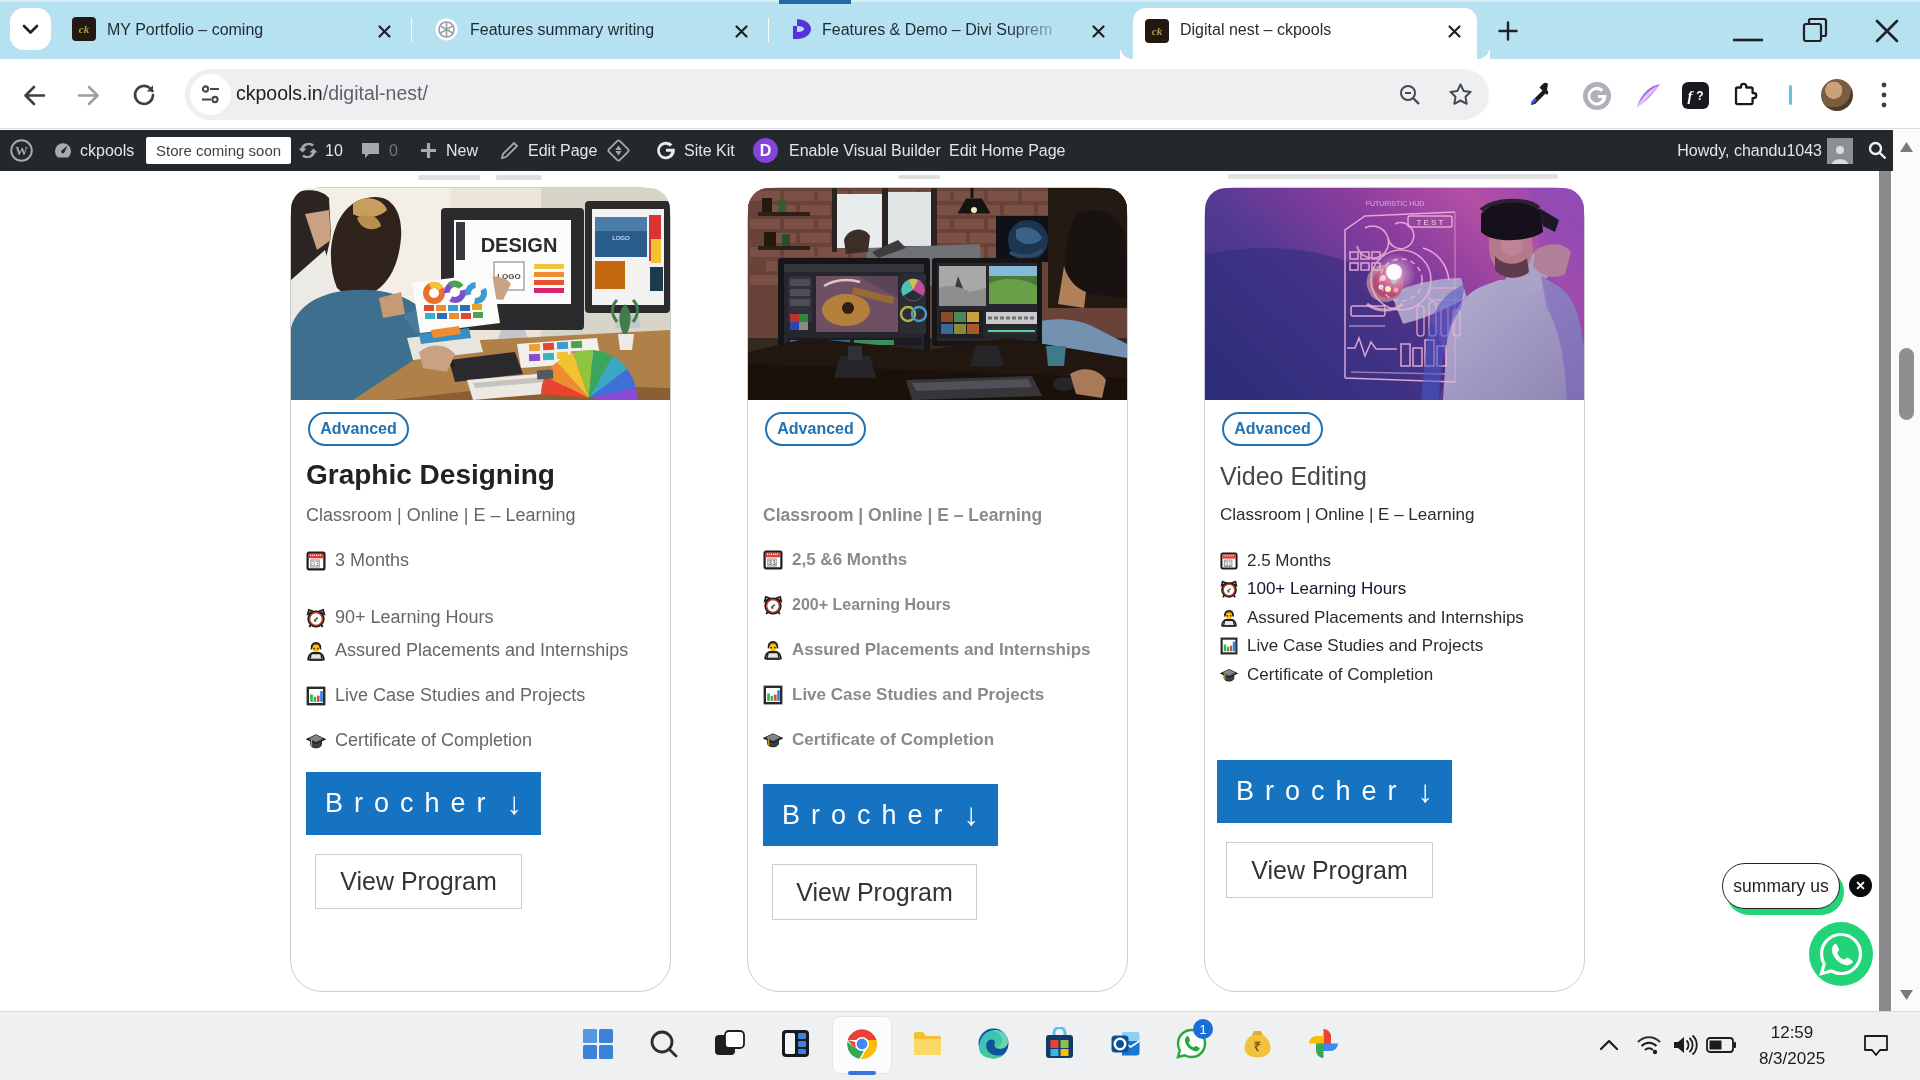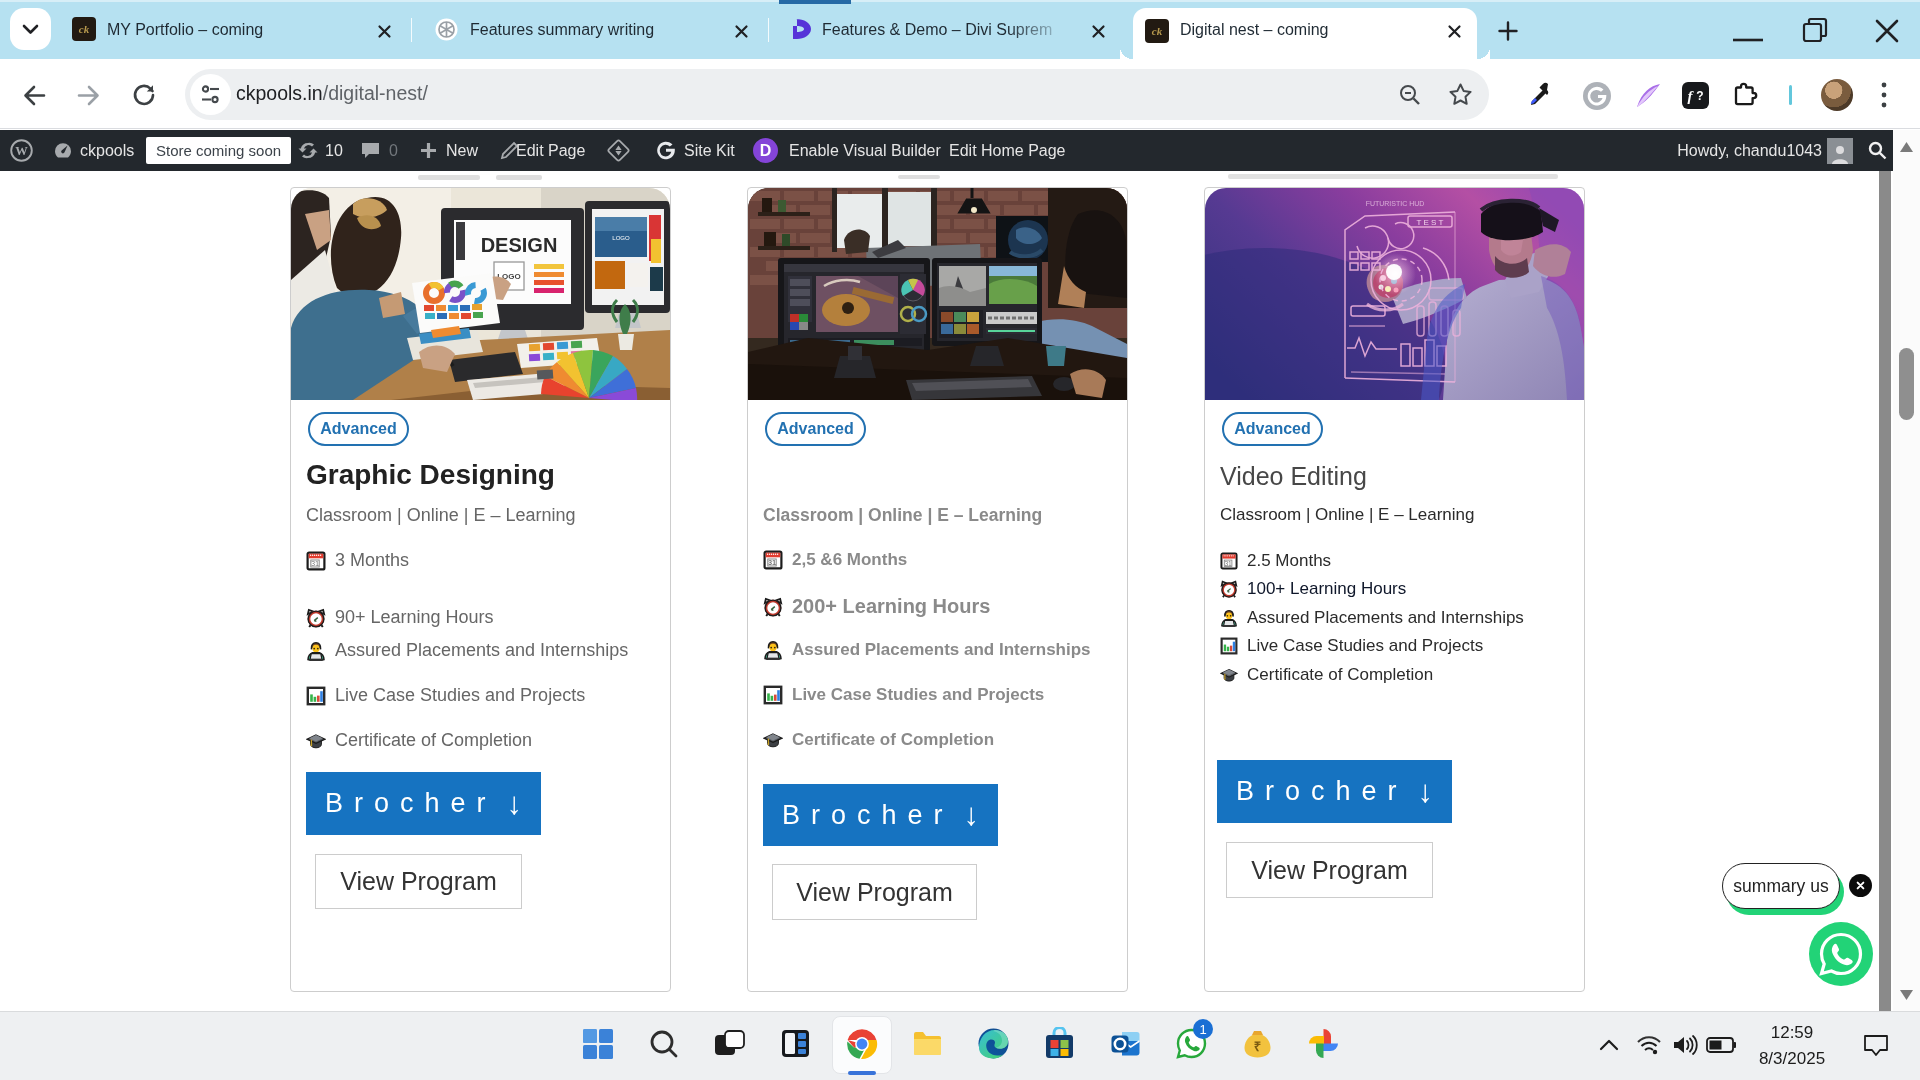--- a/index.html
+++ b/index.html
@@ -15,21 +15,21 @@
 .tabdiv { position:absolute; top:18px; width:1px; height:24px; background:rgba(255,255,255,0.85); }
 #activetab { position:absolute; left:1133px; top:8px; width:344px; height:51px; background:#fff; border-radius:13px 13px 0 0; }
 .flare { position:absolute; bottom:0; width:13px; height:13px; background:radial-gradient(circle at 0 0, transparent 13px, #fff 13px); }
 
 #urlpill { position:absolute; left:185px; top:10px; width:1304px; height:51px; background:#edeff1; border-radius:26px; }
 
 #adminbar { position:absolute; left:0; top:130px; width:1893px; height:41px; background:#23282d; color:#f0f0f1; font-size:16px; }
 .ab { position:absolute; top:0; height:41px; display:flex; align-items:center; color:#e5e5e5; }
 
 #page { position:absolute; left:0; top:171px; width:1893px; height:840px; background:#ffffff; }
-.card { position:absolute; top:16px; width:381px; height:805px; background:#fff; border:1px solid #cdcdcd; border-radius:4px; }
+.card { position:absolute; top:16px; width:381px; height:805px; background:#fff; border:1px solid #cdcdcd; border-radius:32px; }
 .cardimg { position:absolute; left:0; top:0; width:379px; height:212px; border-radius:21px 21px 0 0; overflow:hidden; }
 .advpill { position:absolute; left:17px; top:224px; width:101px; height:34px; border:2px solid #2271b1; border-radius:18px; color:#2271b1; font-weight:bold; font-size:16px; display:flex; align-items:center; justify-content:center; }
 .ctitle { position:absolute; left:15px; top:274px; font-size:25px; color:#222; white-space:nowrap; }
 .csub { position:absolute; left:15px; top:317px; font-size:18px; color:#666; white-space:nowrap; }
 .li { position:absolute; left:15px; font-size:18px; color:#666; display:flex; align-items:center; gap:9px; white-space:nowrap; }
 .li svg { flex:0 0 auto; }
 .brocher { position:absolute; background:#1673c1; color:#fff; display:flex; align-items:center; justify-content:center; font-size:27px; letter-spacing:11px; }
 .viewprog { position:absolute; background:#fff; border:1px solid #ccc; color:#333; display:flex; align-items:center; justify-content:center; font-size:25px; }
 
 #pagescroll { position:absolute; left:1879px; top:171px; width:12px; height:840px; background:#8a8a8a; }
@@ -99,21 +99,21 @@
 
   <div id="activetab">
     <div class="flare" style="left:-13px;transform:scaleX(-1);"></div>
     <div class="flare" style="right:-13px;"></div>
   </div>
   <div class="abs" style="left:1145px;top:19px;width:24px;height:24px;background:#221a12;border-radius:4px;">
     <svg width="24" height="24" viewBox="0 0 24 24">
         <text x="12" y="16" font-size="11" fill="#b89a4e" text-anchor="middle" font-weight="bold" font-style="italic" font-family="Liberation Serif">ck</text>
       </svg>
   </div>
-  <div class="abs tabtitle" style="left:1180px;top:21px;width:250px;">Digital nest – coming</div>
+  <div class="abs tabtitle" style="left:1180px;top:21px;width:250px;">Digital nest – ckpools</div>
   <div class="tabx" style="left:1446px;top:23px;">
       <svg width="17" height="17" viewBox="0 0 17 17">
         <path d="M3.5 3.5 L13.5 13.5 M13.5 3.5 L3.5 13.5" stroke="#202124" stroke-width="2.2" stroke-linecap="round"></path>
       </svg>
     </div>
 
   <div class="abs" style="left:1496px;top:19px;">
     <svg width="24" height="24" viewBox="0 0 24 24">
         <path d="M12 3.5 L12 20.5 M3.5 12 L20.5 12" stroke="#202124" stroke-width="2.4" stroke-linecap="round"></path>
       </svg>
@@ -225,21 +225,21 @@
   <div class="ab" style="left:389px;color:#72777c;">0</div>
 
   <div class="abs" style="left:419px;top:11px;"><svg width="19" height="19" viewBox="0 0 19 19">
         <path d="M9.5 2 L9.5 17 M2 9.5 L17 9.5" stroke="#a7aaad" stroke-width="3.2"></path>
       </svg></div>
   <div class="ab" style="left:446px;">New</div>
 
   <div class="abs" style="left:500px;top:11px;"><svg width="19" height="19" viewBox="0 0 19 19">
         <path d="M2 17 L3 13 L14 2 L17 5 L6 16 Z" fill="none" stroke="#a7aaad" stroke-width="1.8"></path>
       </svg></div>
-  <div class="ab" style="left:516px;">Edit Page</div>
+  <div class="ab" style="left:528px;">Edit Page</div>
 
   <div class="abs" style="left:606px;top:8px;"><svg width="25" height="25" viewBox="0 0 25 25">
         <rect x="4.8" y="4.8" width="15.4" height="15.4" rx="2" transform="rotate(45 12.5 12.5)" fill="none" stroke="#a7aaad" stroke-width="1.7"></rect>
         <path d="M9 12.5 L12.5 7.5 L16 12.5 L12.5 17.5 Z" fill="#a7aaad"></path>
         <path d="M7 12.5 L18 12.5" stroke="#23282d" stroke-width="1"></path>
       </svg></div>
 
   <div class="abs" style="left:655px;top:9px;"><svg width="22" height="22" viewBox="0 0 22 22">
         <path d="M17.5 5.5 A8.8 8.8 0 1 0 19.8 11 L19.8 9.8 L11 9.8 L11 12.8 L16.3 12.8 A5.8 5.8 0 1 1 14.8 7.6 Z" fill="#e8eaed"></path>
       </svg></div>
@@ -616,21 +616,21 @@
         <path d="M322 186 C334 178 350 180 358 192 L354 210 L328 206 Z" fill="#a87a58"></path>
 
         <path d="M298 158 L318 158 L316 178 L300 178 Z" fill="#3e7a88"></path>
       </svg>
     </div>
     <div class="advpill">Advanced</div>
     <div class="csub" style="font-weight:bold;color:#8a8a8a;font-size:17.5px;">Classroom | Online | E – Learning</div>
     <div class="li" style="top:362px;font-weight:bold;color:#8a8a8a;font-size:17px;"><svg width="20" height="20">
           <use href="#i-cal"></use>
         </svg>2,5 &amp;6 Months</div>
-    <div class="li" style="top:407px;font-weight:bold;color:#8a8a8a;font-size:20px;"><svg width="20" height="20">
+    <div class="li" style="top:407px;font-weight:bold;color:#8a8a8a;font-size:16px;"><svg width="20" height="20">
           <use href="#i-clock"></use>
         </svg>200+ Learning Hours</div>
     <div class="li" style="top:452px;font-weight:bold;color:#8a8a8a;font-size:17px;"><svg width="20" height="20">
           <use href="#i-tech"></use>
         </svg>Assured Placements and Internships</div>
     <div class="li" style="top:497px;font-weight:bold;color:#8a8a8a;font-size:17px;"><svg width="20" height="20">
           <use href="#i-chart"></use>
         </svg>Live Case Studies and Projects</div>
     <div class="li" style="top:542px;font-weight:bold;color:#8a8a8a;font-size:17px;"><svg width="20" height="20">
           <use href="#i-grad"></use>

